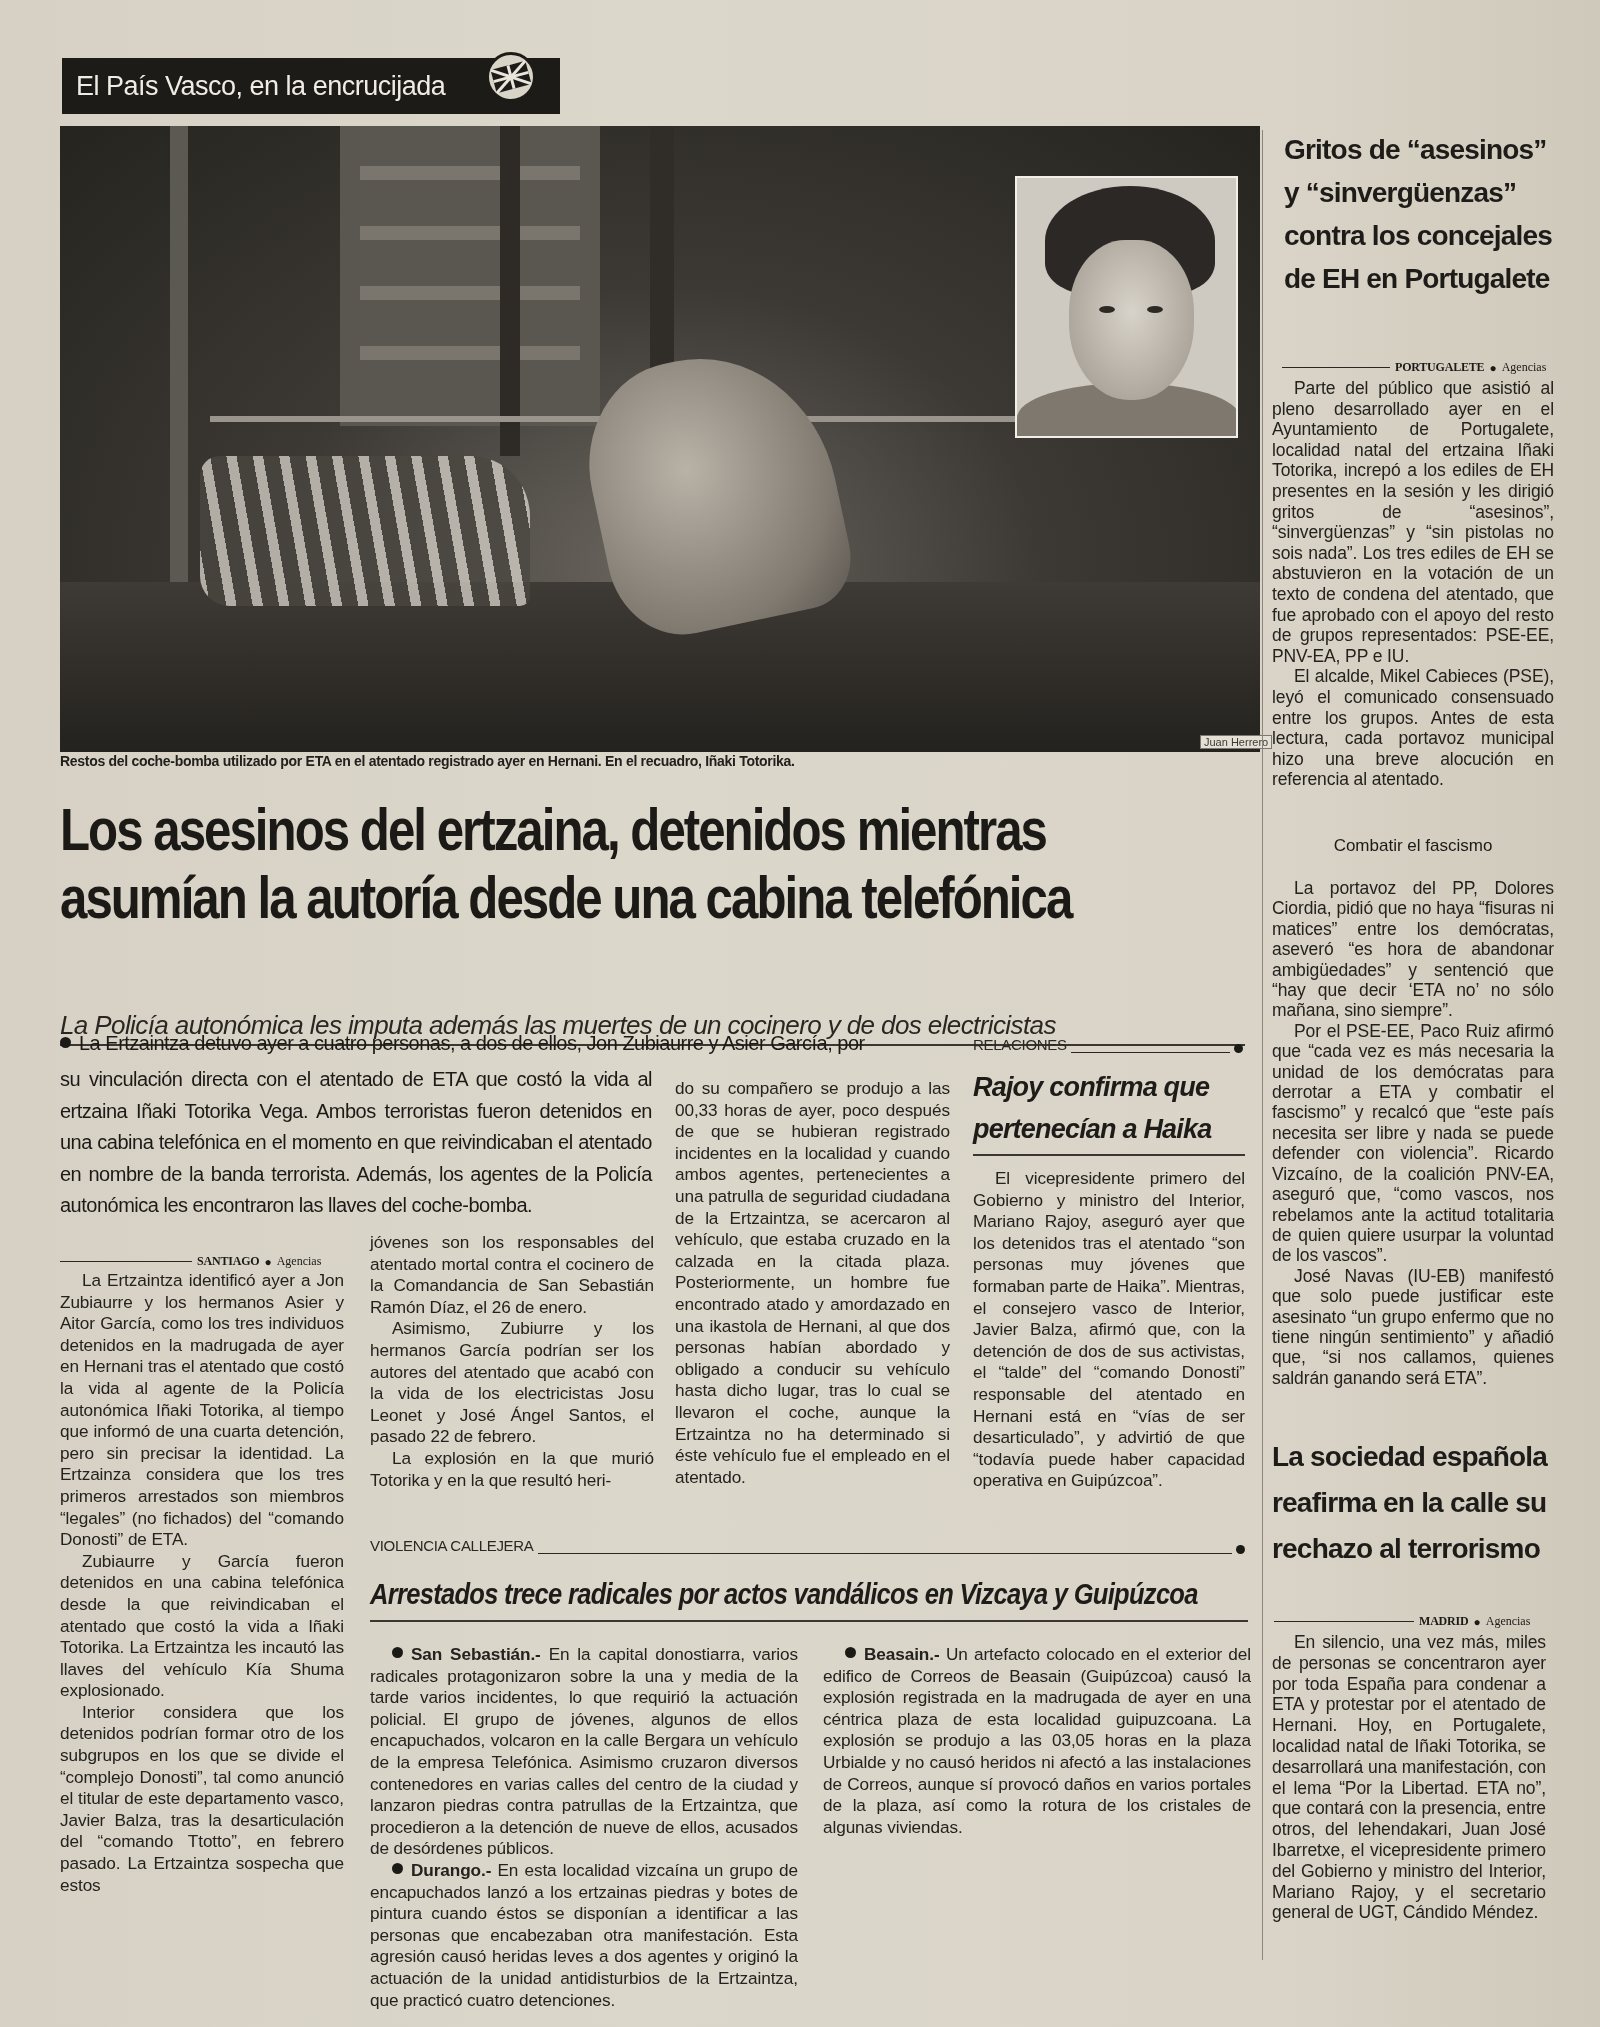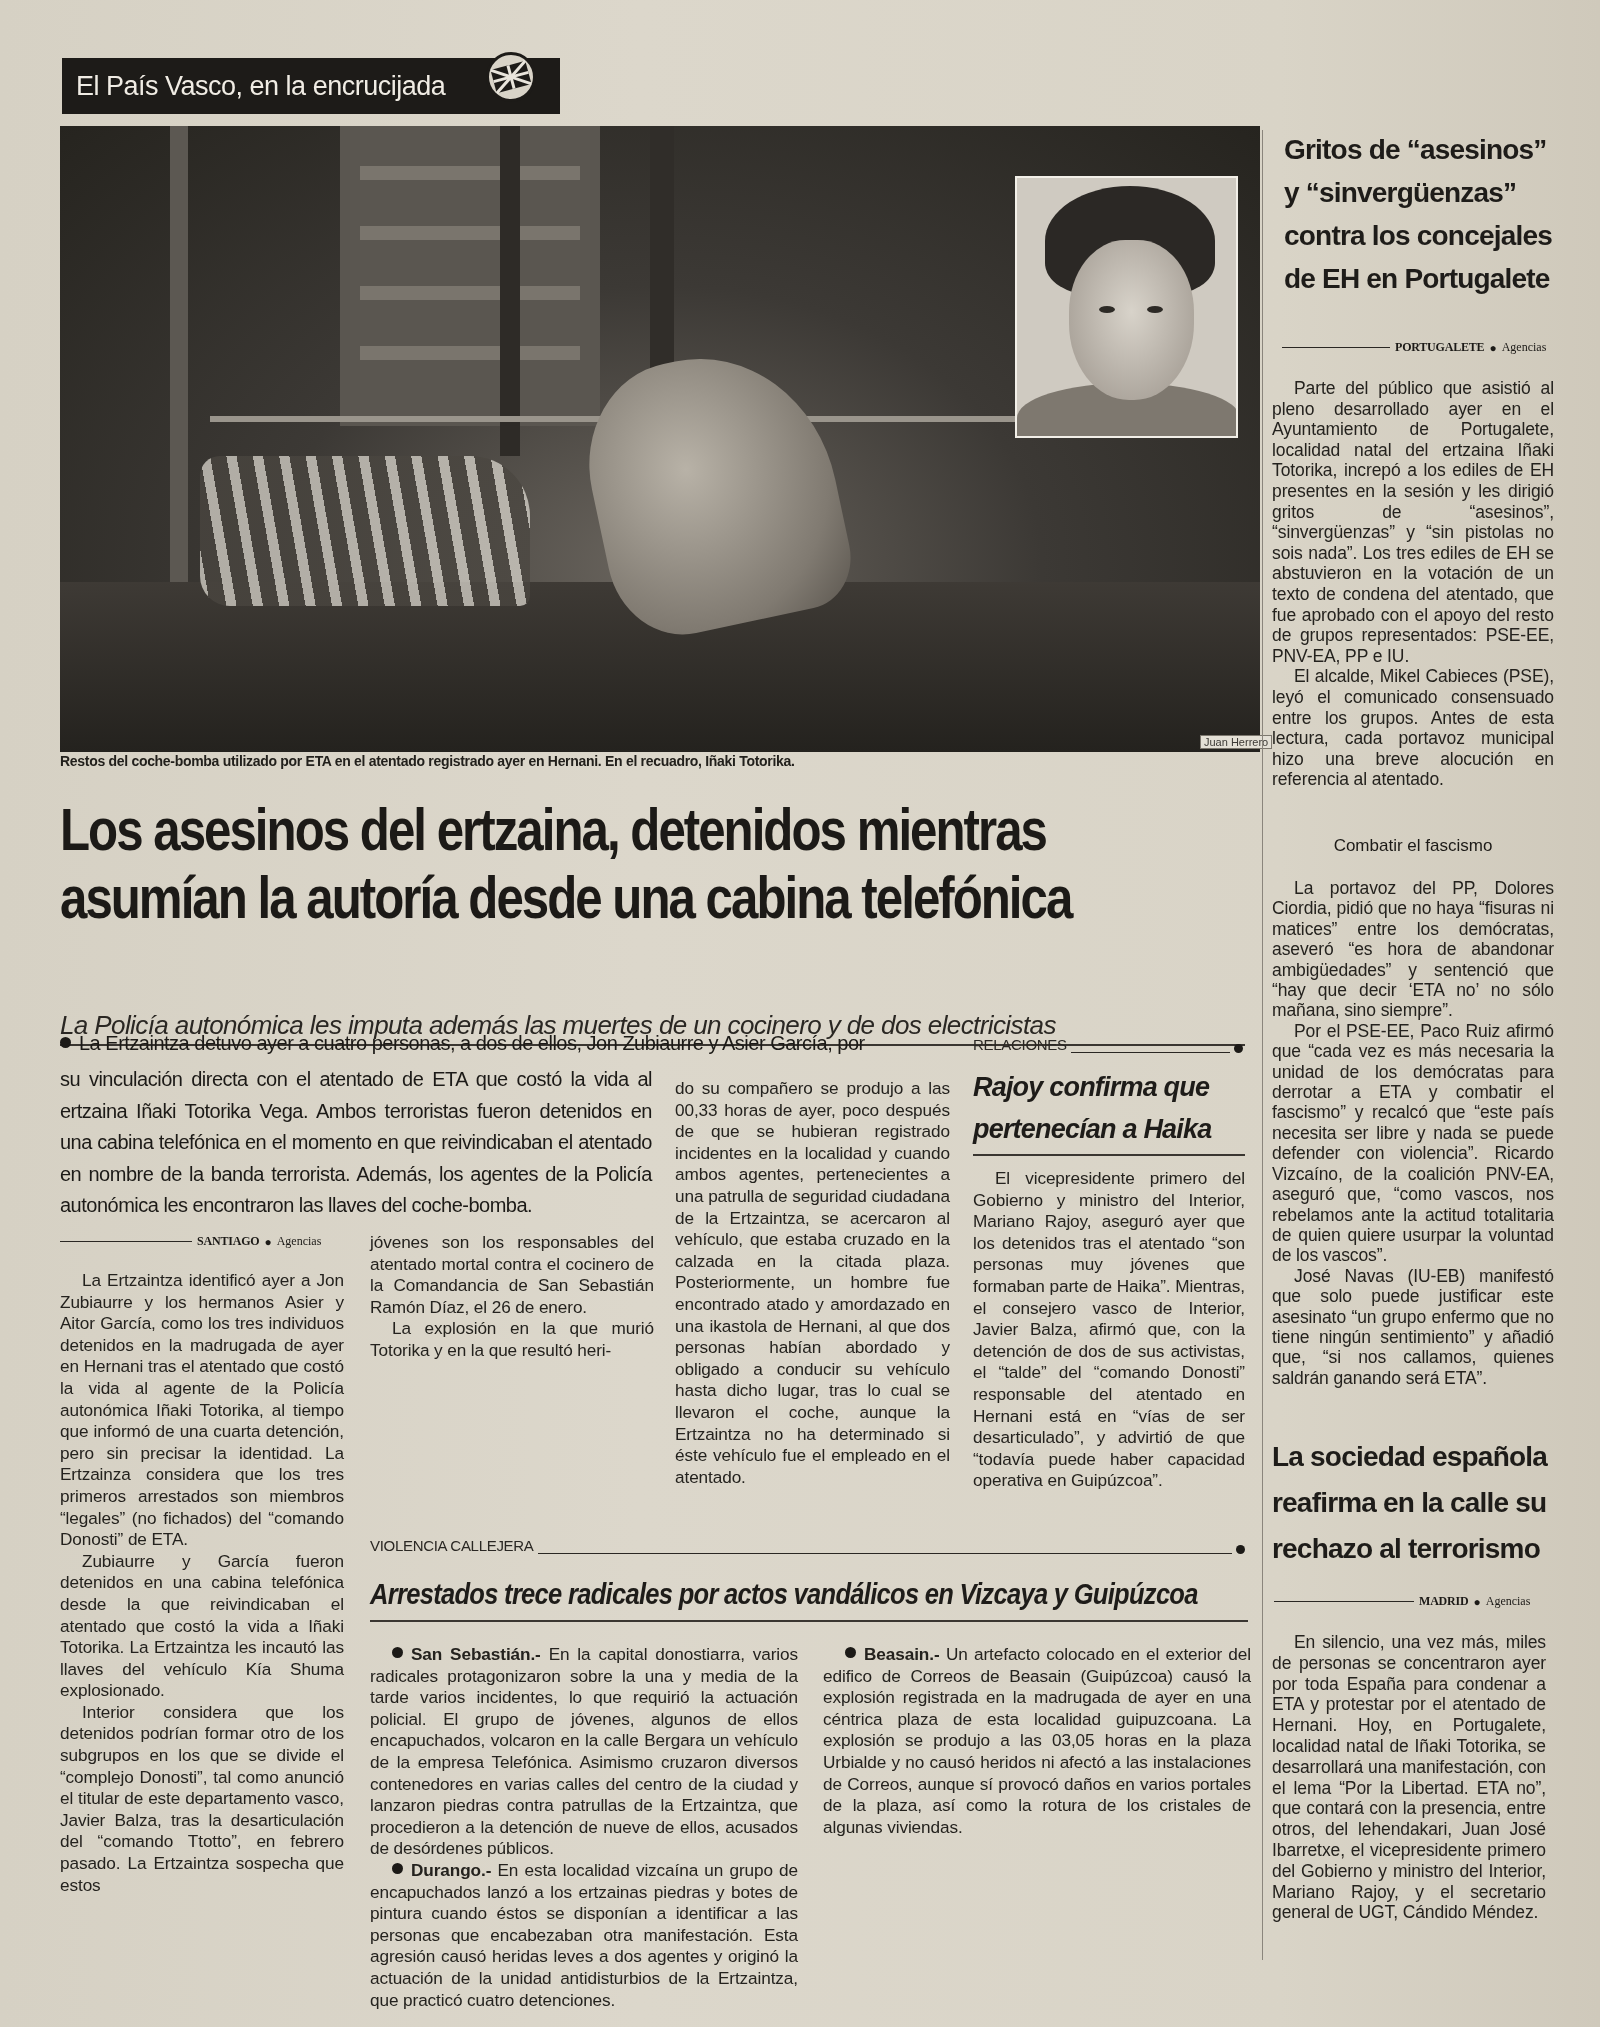--- a/index.html
+++ b/index.html
@@ -91,21 +91,21 @@
     font-size: 26px; font-style: italic; letter-spacing: -0.6px; color: #2a2723;
     border-bottom: 2px solid #3a3631; padding-bottom: 3px; margin-top: 44px;
   }
   .lede {
     position: absolute; left: 60px; top: 1032px; width: 600px;
     font-size: 20px; line-height: 31.5px; letter-spacing: -0.5px; text-align: justify;
   }
   .lede-first { position: absolute; left: 60px; top: 1032px; font-size: 20px; letter-spacing: -0.5px; white-space: nowrap; }
   .bullet-dot { display:inline-block; width:11px; height:11px; background:#1c1a17; border-radius:50%; margin-right:8px; vertical-align: 2px; }
   .byline {
-    position: absolute; font-size: 12px; display: flex; align-items: center; gap: 5px; white-space: nowrap;
+    position: absolute; font-size: 12px; display: flex; align-items: center; gap: 5px; white-space: nowrap; margin-top: 20px;
   }
   .byline .rule { display:inline-block; height:1px; background:#2a2723; }
   .byline .city { font-weight: bold; font-family: "Liberation Serif", serif; letter-spacing: -0.2px; }
   .byline .agency { font-family: "Liberation Serif", serif; }
   .col {
     position: absolute; font-size: 17.2px; line-height: 21.6px; text-align: justify;
     letter-spacing: -0.1px; color: #24221e; hyphens: auto;
   }
   .col p { text-indent: 22px; }
   .col p.noindent { text-indent: 0; }
@@ -190,20 +190,21 @@
     <span class="agency">Agencias</span>
   </div>
 
   <div class="col" style="left:60px;top:1270px;width:284px;">
     <p>La Ertzaintza identificó ayer a Jon Zubiaurre y los hermanos Asier y Aitor García, como los tres individuos detenidos en la madrugada de ayer en Hernani tras el atentado que costó la vida al agente de la Policía autonómica Iñaki Totorika, al tiempo que informó de una cuarta detención, pero sin precisar la identidad. La Ertzainza considera que los tres primeros arrestados son miembros “legales” (no fichados) del “comando Donosti” de ETA.</p>
     <p>Zubiaurre y García fueron detenidos en una cabina telefónica desde la que reivindicaban el atentado que costó la vida a Iñaki Totorika. La Ertzaintza les incautó las llaves del vehículo Kía Shuma explosionado.</p>
     <p>Interior considera que los detenidos podrían formar otro de los subgrupos en los que se divide el “complejo Donosti”, tal como anunció el titular de este departamento vasco, Javier Balza, tras la desarticulación del “comando Ttotto”, en febrero pasado. La Ertzaintza sospecha que estos</p>
   </div>
   <div class="col" style="left:370px;top:1232px;width:284px;">
     <p class="noindent">jóvenes son los responsables del atentado mortal contra el cocinero de la Comandancia de San Sebastián Ramón Díaz, el 26 de enero.</p>
+    <p>Asimismo, Zubiurre y los hermanos García podrían ser los autores del atentado que acabó con la vida de los electricistas Josu Leonet y José Ángel Santos, el pasado 22 de febrero.</p>
     <p>La explosión en la que murió Totorika y en la que resultó heri-</p>
   </div>
   <div class="col" style="left:675px;top:1078px;width:275px;">
     <p class="noindent">do su compañero se produjo a las 00,33 horas de ayer, poco después de que se hubieran registrado incidentes en la localidad y cuando ambos agentes, pertenecientes a una patrulla de seguridad ciudadana de la Ertzaintza, se acercaron al vehículo, que estaba cruzado en la calzada en la citada plaza. Posteriormente, un hombre fue encontrado atado y amordazado en una ikastola de Hernani, al que dos personas habían abordado y obligado a conducir su vehículo hasta dicho lugar, tras lo cual se llevaron el coche, aunque la Ertzaintza no ha determinado si éste vehículo fue el empleado en el atentado.</p>
   </div>
 
   <div class="kicker" style="left:973px;top:1036px;width:270px;">
     <span>RELACIONES</span>
     <span class="rule"></span>
       <span class="dot"></span>

